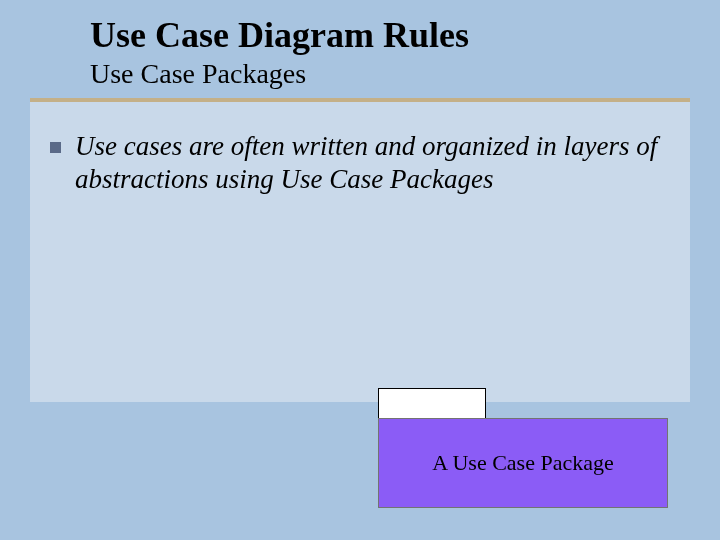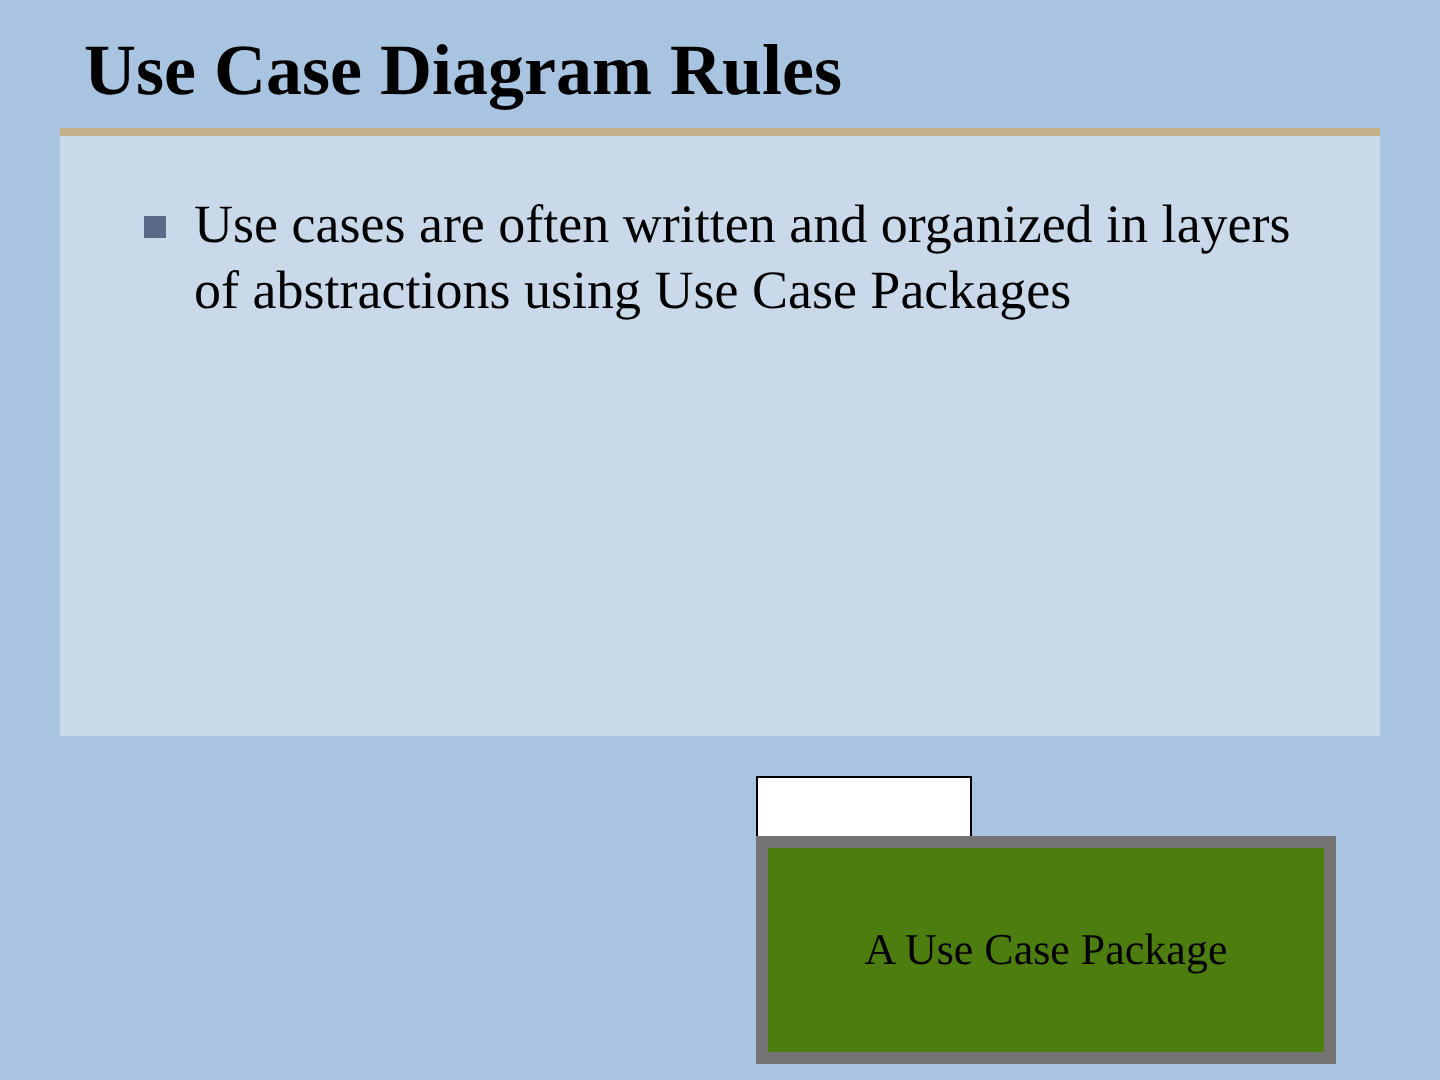--- a/index.html
+++ b/index.html
@@ -6,42 +6,43 @@
   body {
     width: 720px;
     height: 540px;
     background: #a8c4e0;
     font-family: "Times New Roman", Times, serif;
     color: #000;
     overflow: hidden;
     position: relative;
   }
   .title-block {
-    padding: 16px 0 0 42px;
+    padding: 16px 0 0 90px;
   }
   .title {
     font-size: 36px;
     font-weight: bold;
     line-height: 1.1;
   }
   .subtitle {
     font-size: 28px;
     margin-top: 2px;
   }
   .divider {
     height: 4px;
     background: #c4b088;
     margin: 8px 30px 0 30px;
     box-shadow: 0 1px 0 #d8d0b8, 0 2px 0 rgba(255,255,255,0.3);
   }
   .content {
     background: #c9d9ea;
     margin: 0 30px 0 30px;
-    padding: 28px 30px 60px 42px;
+    padding: 28px 30px 60px 20px;
     min-height: 300px;
+    font-style: italic;
   }
   .bullet-list {
     list-style: none;
   }
   .bullet-item {
     display: flex;
     align-items: flex-start;
     font-size: 27px;
     line-height: 1.25;
     margin-bottom: 6px;
@@ -65,36 +66,37 @@
   }
   .pkg-tab {
     width: 108px;
     height: 30px;
     background: #fff;
     border: 1px solid #000;
     border-bottom: none;
   }
   .pkg-body {
     width: 290px;
-    height: 114px;
-    background: #4d7c0f;
-    border: 6px solid #737373;
+    height: 90px;
+    background: #8b5cf6;
+    border: 1px solid #737373;
     display: flex;
     align-items: center;
     justify-content: center;
     font-size: 22px;
     padding: 0 8px;
     text-align: center;
   }
 </style>
 </head>
 <body>
 
 <div class="title-block">
   <div class="title">Use Case Diagram Rules</div>
+  <div class="subtitle">Use Case Packages</div>
 </div>
 
 <div class="divider"></div>
 
 <div class="content">
   <ul class="bullet-list">
     <li class="bullet-item">
       <span class="bullet-icon"></span>
       <span class="bullet-text">Use cases are often written and organized in layers of abstractions using Use Case Packages</span>
     </li>

